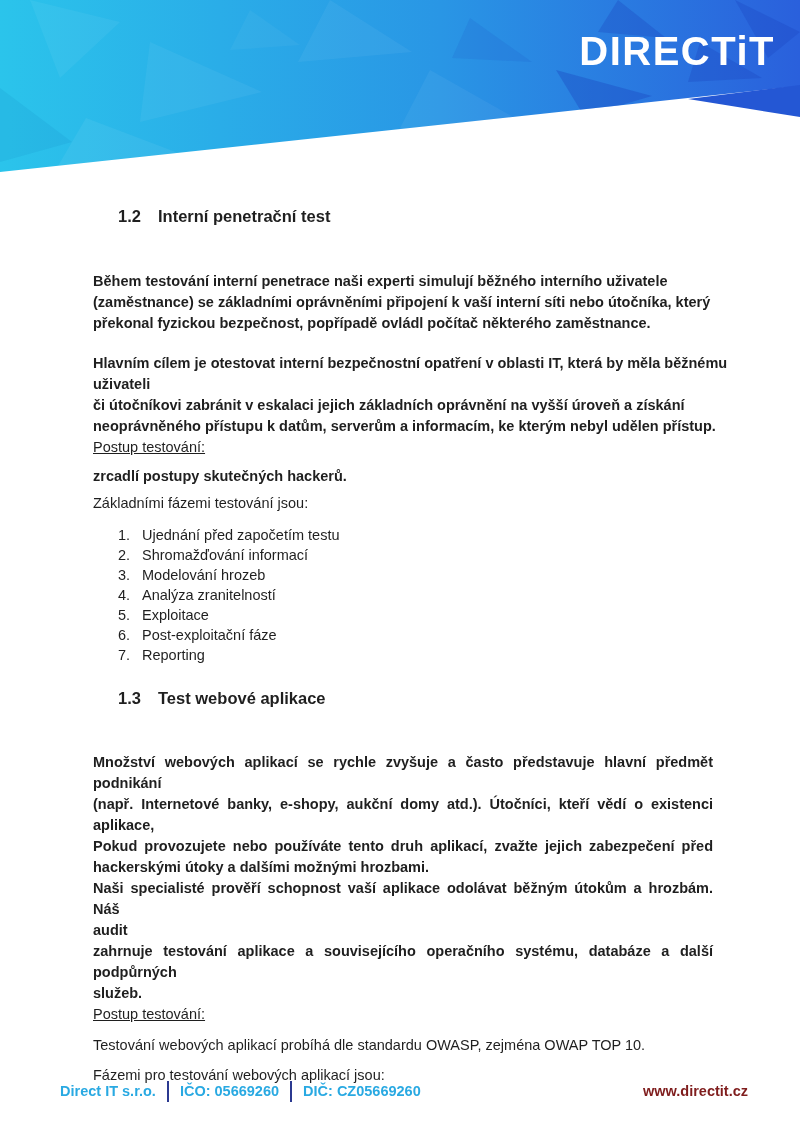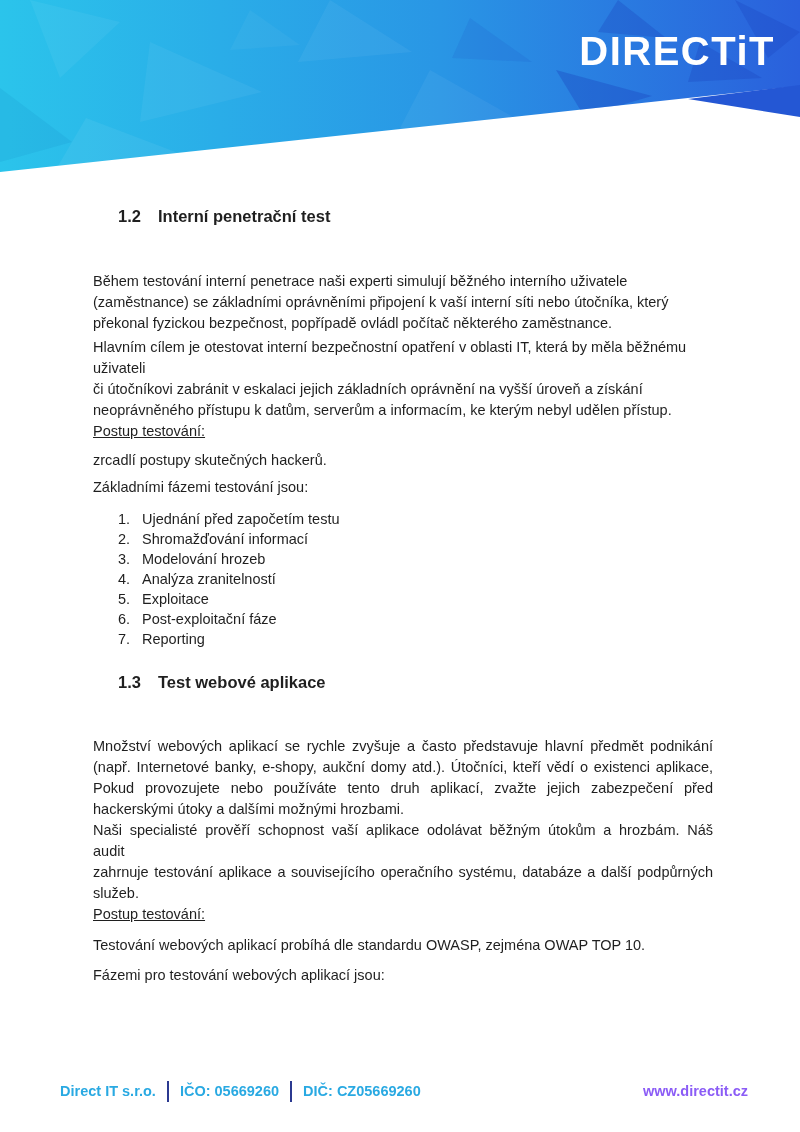--- a/index.html
+++ b/index.html
@@ -15,41 +15,41 @@
   .header svg{display:block;}
   .logo{
     position:absolute;top:29px;right:25px;
     font-size:40px;font-weight:bold;color:#ffffff;letter-spacing:1.5px;
   }
   
   .content{position:absolute;left:93px;top:180px;width:620px;font-size:14.5px;}
   .h2{display:flex;padding-left:25px;font-size:16.5px;font-weight:bold;line-height:20px;}
   .h2num{width:40px;flex:0 0 40px;}
   .para{line-height:21px;}
-  .ln{line-height:21px;}
+  .ln{line-height:21px;font-weight:bold;}
   .para-left .ln{white-space:nowrap;}
   .para-just .ln{text-align:justify;text-align-last:justify;}
   .para-just .ln:last-child{text-align-last:left;white-space:nowrap;}
   .label-underline{line-height:21px;text-decoration:underline;white-space:nowrap;}
   .list{margin-left:25px;}
   .li-row{display:flex;line-height:20px;}
   .li-num{width:24px;flex:0 0 24px;}
-  .m26{margin-top:26px;} .m45{margin-top:45px;} .m3{margin-top:3px;}
+  .m26{margin-top:26px;} .m45{margin-top:45px;} .m3{margin-top:19px;}
   .m0{margin-top:0;}  .m8{margin-top:8px;}  .m6{margin-top:6px;}
   .m11{margin-top:11px;} .m23{margin-top:23px;} .m44{margin-top:44px;}
   .m10{margin-top:10px;} .m9{margin-top:9px;}
   
   .footer{
     position:absolute;left:60px;right:52px;top:1078px;height:26px;
     display:flex;justify-content:space-between;align-items:center;
     font-size:14.5px;font-weight:bold;
   }
   .f-left{display:flex;align-items:center;color:#29A9E2;}
   .f-sep{width:2px;height:21px;background:#2B3990;margin:0 11px;}
-  .f-site{color:#8b5cf6;text-decoration:none;}
+  .f-site{color:#7f1d1d;text-decoration:none;}
 </style>
 </head>
 <body>
 
 <div class="page">
 
   <div class="header">
     <svg width="800" height="180" viewBox="0 0 800 180">
       <defs>
         <linearGradient id="bg" x1="0%" y1="0%" x2="100%" y2="0%">

